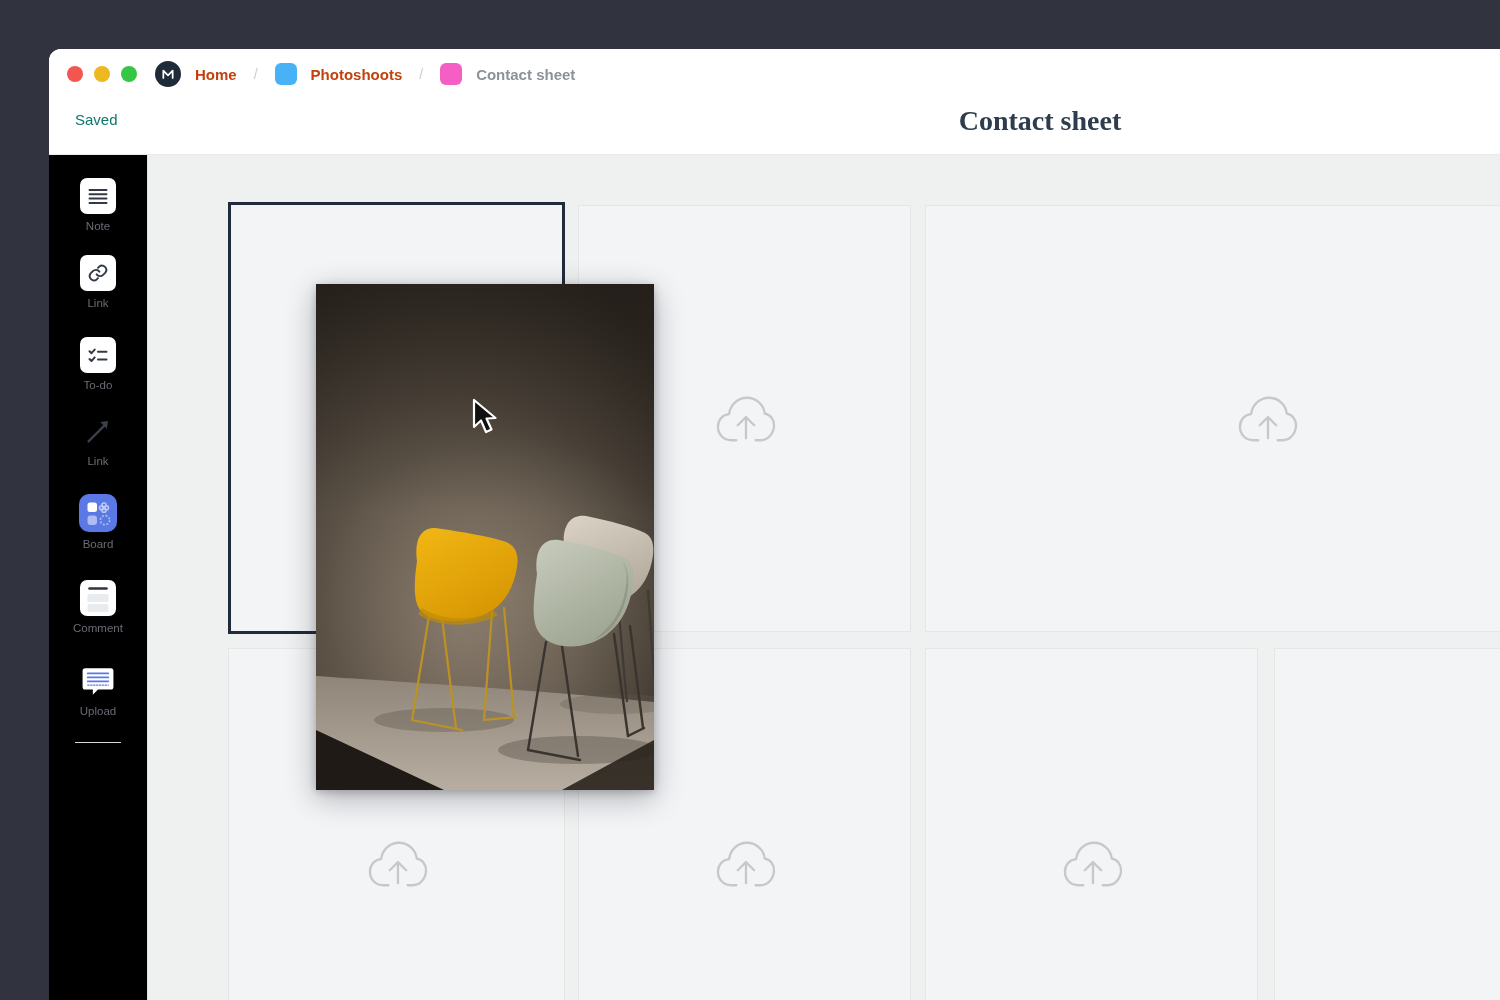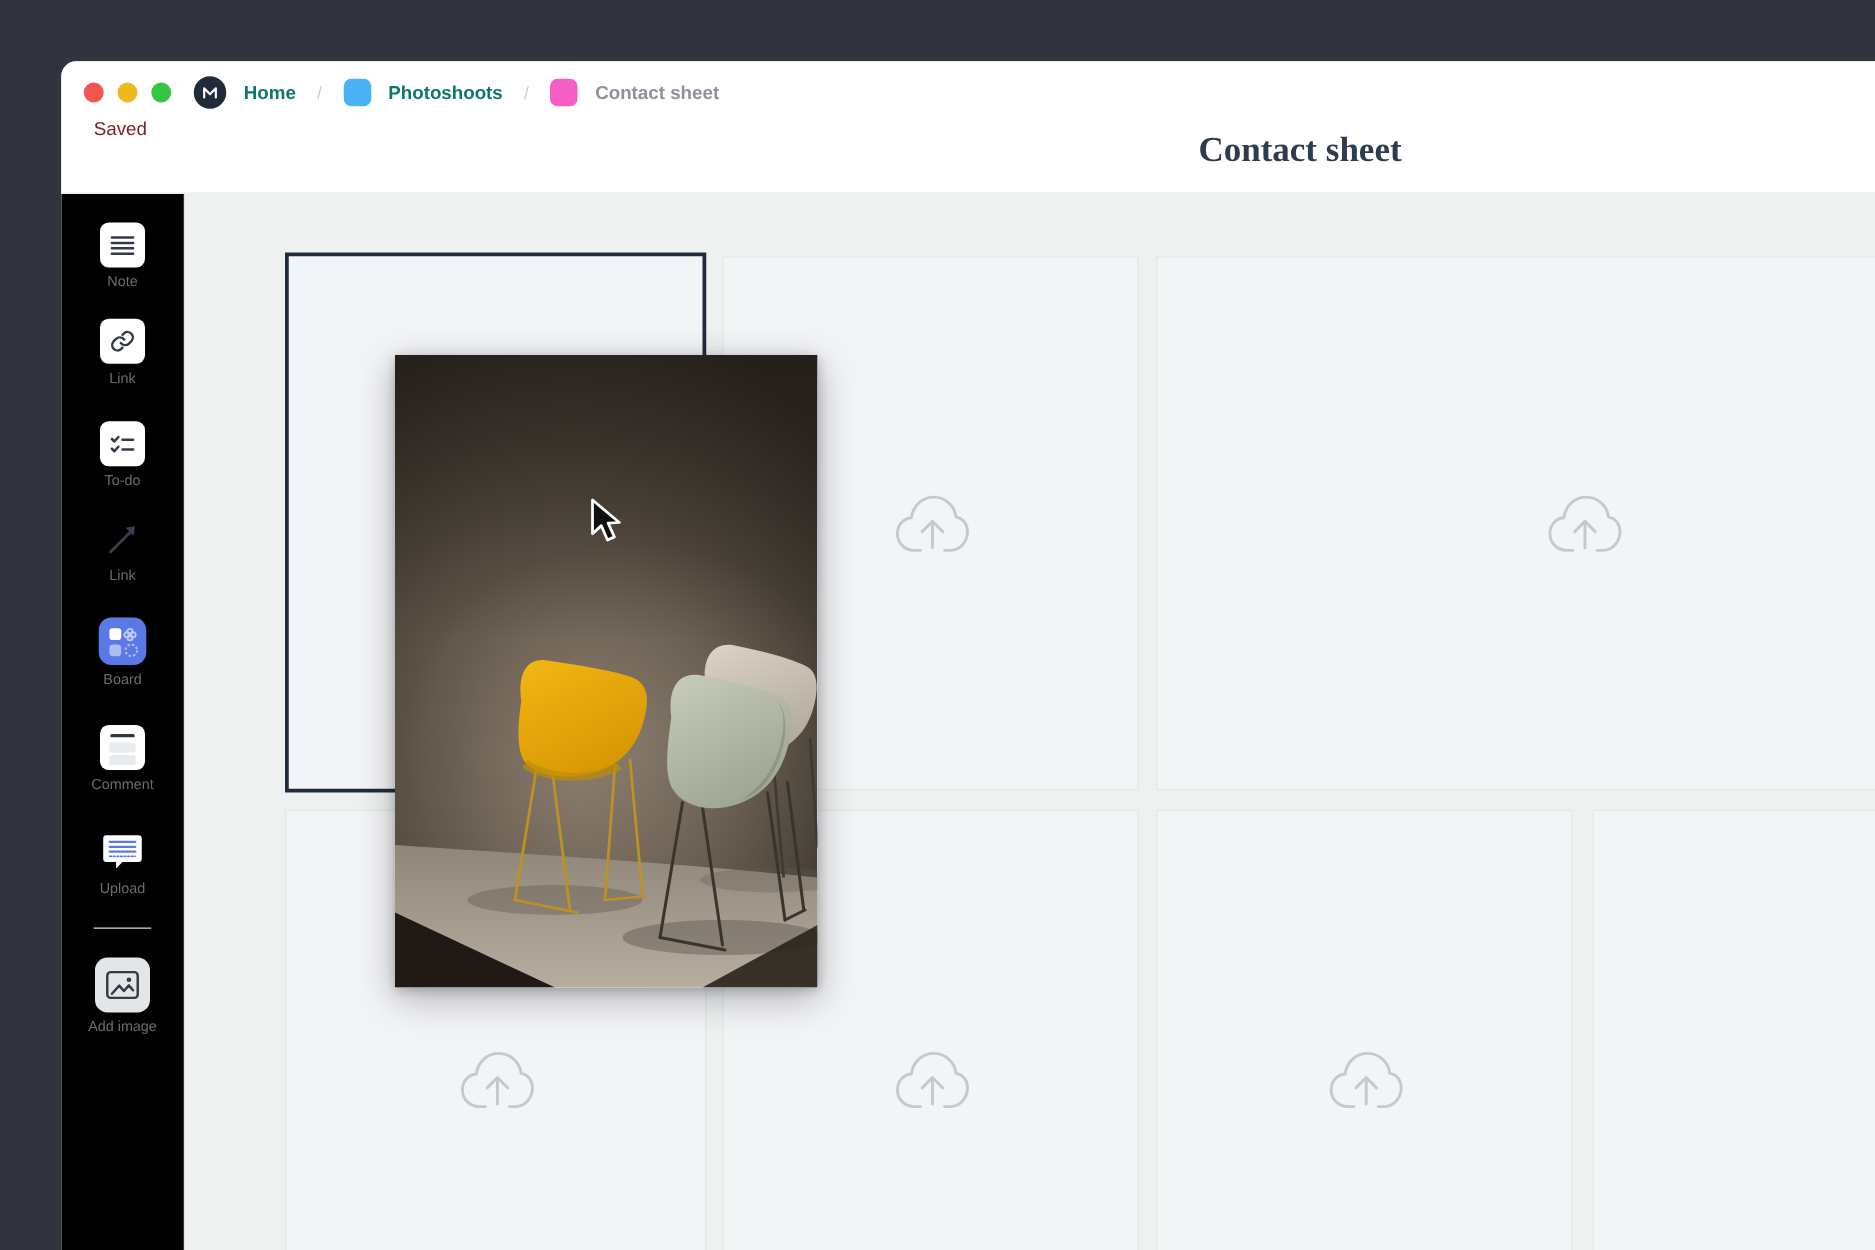--- a/index.html
+++ b/index.html
@@ -30,25 +30,25 @@
     position:absolute; left:106px; top:0; height:50px;
     display:flex; align-items:center; column-gap:14px;
   }
   .crumb-logo {
     width:26px; height:26px; border-radius:50%; background:#202b39;
     display:flex; align-items:center; justify-content:center; flex:0 0 auto;
   }
   .crumb-swatch { width:22px; height:22px; border-radius:6px; flex:0 0 auto; }
   .crumb-swatch.blue { background:#47b2f5; }
   .crumb-swatch.pink { background:#f55ec5; }
-  .crumb-label { font-size:15px; font-weight:700; color:#0f766e; white-space:nowrap; }
+  .crumb-label { font-size:15px; font-weight:700; color:#c2410c; white-space:nowrap; }
   .crumb-label.current { color:#8d9199; font-weight:700; }
   .crumb-sep { font-size:14px; color:#c9ccd1; padding:0 3px; }
 
-  .save-status { position:absolute; left:26px; top:46px; font-size:15px; color:#7f1d1d; }
+  .save-status { position:absolute; left:26px; top:62px; font-size:15px; color:#0f766e; }
   .board-title {
     position:absolute; left:991px; top:56px; transform:translateX(-50%);
     font-family:"Liberation Serif", "DejaVu Serif", serif;
     font-size:28px; font-weight:700; color:#2e3c4d; white-space:nowrap;
   }
 
   
   .sidebar {
     position:absolute; left:0; top:106px; bottom:0; width:99px;
     background:#000000; border-right:1px solid #dee1e3; z-index:4;
@@ -206,30 +206,20 @@
               <path d="M9,19.4 h24"></path>
             <path d="M9,23.8 h24" stroke-width="1.5" stroke-dasharray="1.6 1.8"></path>
           </g>
         </svg>
       </div>
       <div class="tool-label">Upload</div>
     </div>
 
     <div class="side-divider"></div>
 
-    <div class="tool" style="top:611px">
-      <div class="tool-card gray">
-        <svg width="30" height="28" viewBox="0 0 32 28" fill="none" stroke="#343b46" stroke-width="2.1" stroke-linejoin="round">
-          <rect x="3" y="3" width="26" height="22" rx="3"></rect>
-          <circle cx="21.5" cy="9.5" r="2" fill="#343b46" stroke="none"></circle>
-          <path d="M7,21.5 l6.2,-7 l4,4.6 l4.2,-4.8 l3.6,4.2" fill="none" stroke-linecap="round"></path>
-        </svg>
-      </div>
-      <div class="tool-label">Add image</div>
-    </div>
 
   </div>
 
   <div class="canvas">
 
     <div class="cell selected cell-r1c1"></div>
 
     <div class="cell cell-r1c2">
       <svg width="66" height="58" viewBox="0 0 68 60" fill="none" stroke="#c6c9cc" stroke-width="2.4" stroke-linecap="round" stroke-linejoin="round">
         <path d="M25,52 H20 C11,52 6,45 6,38 C6,31 11,25.5 17.5,25 C19,14.5 27,8 36,8 C45.5,8 53.5,15 54.5,24.5 C60.5,25.5 64,30.5 64,36.5 C64,44 58.5,52 50,52 H45"></path>

